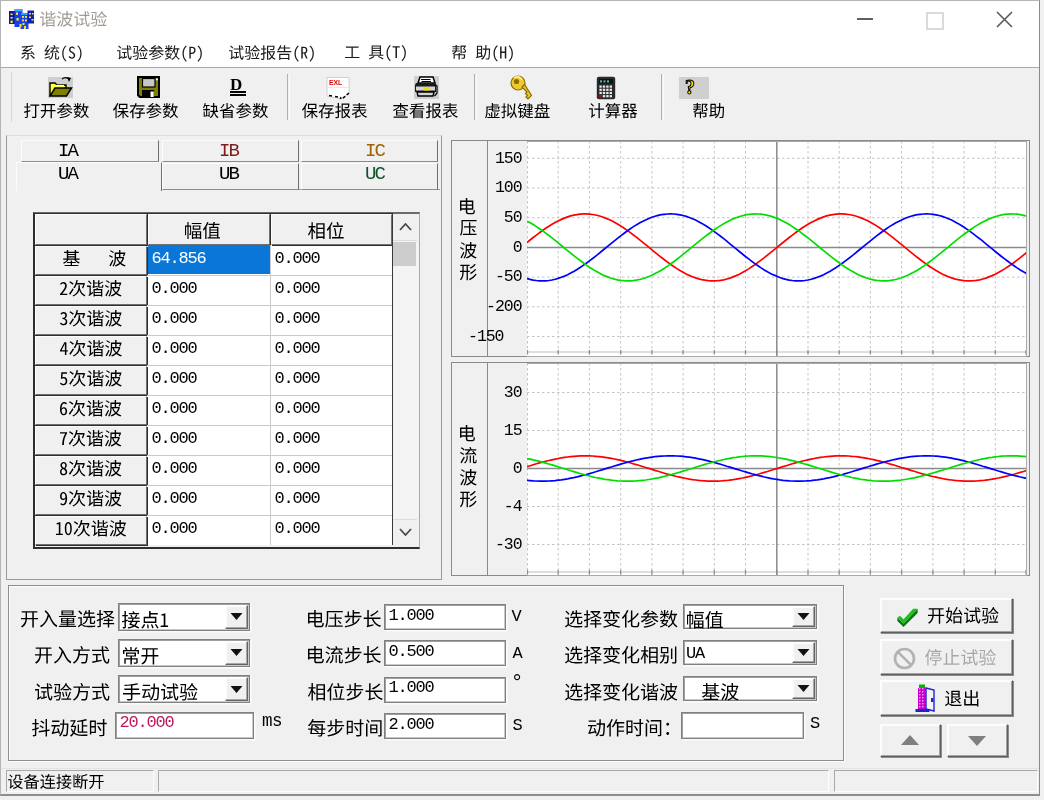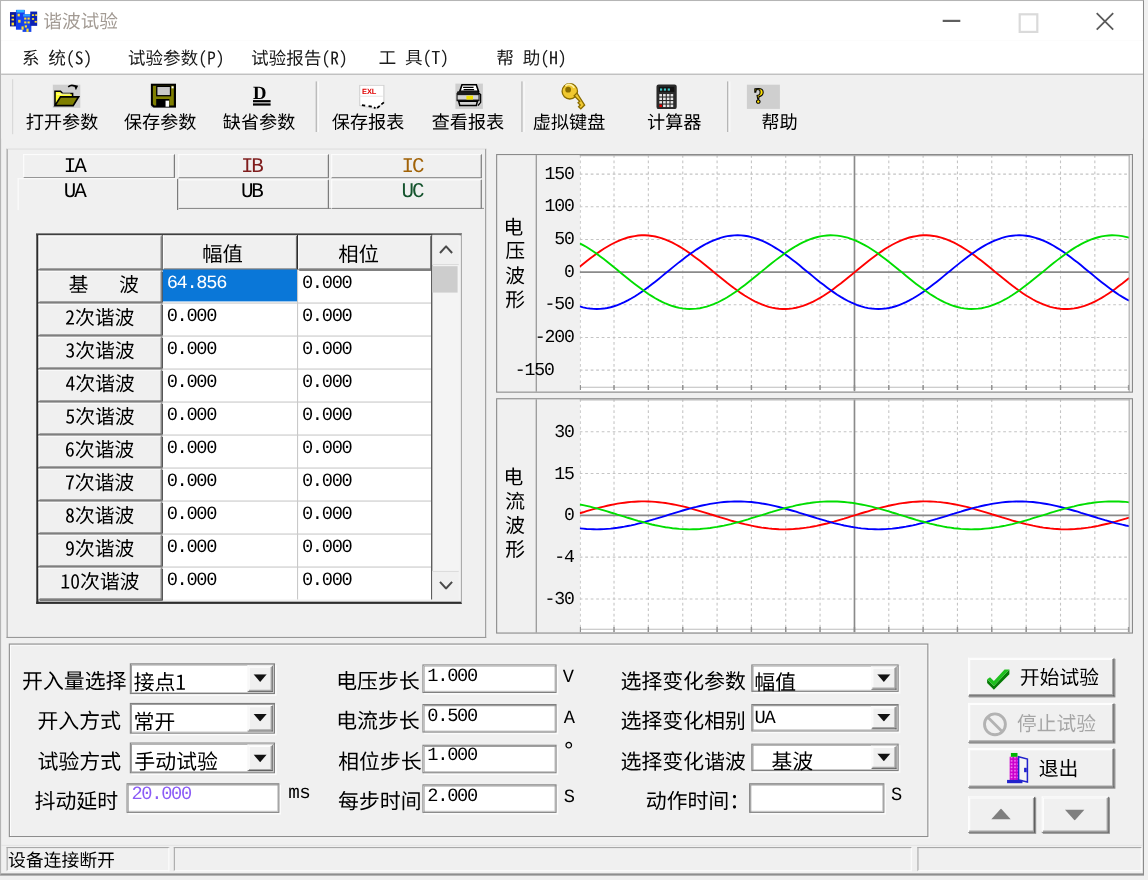--- a/index.html
+++ b/index.html
@@ -458,21 +458,21 @@
 <div style="position:absolute;left:115px;top:712px;width:137px;height:25px;background:#fff;border:1px solid #808080;box-shadow:inset 1px 1px 0 #9f9f9f,inset -1px -1px 0 #c9c9c9,1.5px 1.5px 0 #fbfbfb;"></div>
 <svg style="position:absolute;left:122.0px;top:610.8px;overflow:visible" width="46.1" height="17.5" viewBox="0.5 -16 46.1 17.5">
       <path d="M8.7 -12.1C9.2 -11.3 9.8 -10.2 10 -9.6L11.2 -10.1C10.9 -10.8 10.3 -11.8 9.7 -12.5ZM3 -15.9V-12.1H0.8V-10.8H3V-6.6C2.1 -6.3 1.2 -6 0.5 -5.9L0.9 -4.5L3 -5.2V-0.2C3 0.1 2.9 0.2 2.7 0.2C2.5 0.2 1.8 0.2 1.1 0.1C1.3 0.5 1.4 1.1 1.5 1.5C2.6 1.5 3.3 1.4 3.7 1.2C4.2 1 4.4 0.6 4.4 -0.2V-5.6L6.3 -6.2L6.1 -7.5L4.4 -7V-10.8H6.3V-12.1H4.4V-15.9ZM10.8 -15.6C11.1 -15.1 11.4 -14.5 11.7 -14H7.3V-12.7H17.6V-14H13.2C12.9 -14.6 12.5 -15.3 12.1 -15.8ZM14.6 -12.5C14.3 -11.6 13.6 -10.4 13 -9.5H6.6V-8.3H18.1V-9.5H14.4C14.9 -10.3 15.5 -11.2 16 -12.1ZM14.5 -5C14.2 -3.8 13.6 -2.8 12.7 -2.1C11.7 -2.5 10.6 -2.9 9.6 -3.2C9.9 -3.7 10.3 -4.3 10.7 -5ZM7.6 -2.6C8.8 -2.2 10.2 -1.7 11.5 -1.2C10.2 -0.4 8.4 0 6.1 0.3C6.3 0.6 6.6 1.1 6.7 1.5C9.4 1.1 11.5 0.5 13 -0.6C14.5 0.2 15.9 0.9 16.8 1.6L17.8 0.5C16.8 -0.2 15.5 -0.8 14.1 -1.5C15 -2.4 15.6 -3.5 16 -5H18.3V-6.2H11.4C11.7 -6.8 12 -7.4 12.3 -7.9L10.9 -8.2C10.7 -7.6 10.3 -6.9 10 -6.2H6.4V-5H9.2C8.7 -4.1 8.1 -3.2 7.6 -2.6ZM23.5 -8.8H33.4V-5.4H23.5ZM25.5 -2.4C25.7 -1.2 25.9 0.4 25.9 1.3L27.3 1.2C27.3 0.2 27.1 -1.3 26.8 -2.5ZM29.4 -2.4C29.9 -1.2 30.5 0.4 30.7 1.3L32.1 0.9C31.9 0 31.3 -1.5 30.7 -2.7ZM33.3 -2.6C34.2 -1.4 35.3 0.3 35.7 1.4L37.1 0.8C36.6 -0.2 35.5 -1.9 34.5 -3.1ZM22.4 -2.9C21.8 -1.5 20.8 0 19.8 0.9L21.1 1.5C22.1 0.5 23.1 -1.1 23.7 -2.6ZM22.2 -10.2V-4.1H34.9V-10.2H29.1V-12.6H36.3V-13.9H29.1V-16H27.6V-10.2ZM39.2 0H46.6V-1.4H43.9V-13.6H42.6C41.9 -13.1 41 -12.8 39.8 -12.6V-11.5H42.2V-1.4H39.2Z" fill="#000"></path>
     </svg>
 <svg style="position:absolute;left:123.0px;top:646.8px;overflow:visible" width="35.4" height="17.6" viewBox="1.6 -16 35.4 17.6">
       <path d="M5.9 -9.3H13.1V-7.5H5.9ZM2.9 -4.8V0.7H4.3V-3.5H9V1.5H10.5V-3.5H14.9V-0.8C14.9 -0.6 14.8 -0.6 14.5 -0.5C14.2 -0.5 13.2 -0.5 12.1 -0.6C12.3 -0.2 12.5 0.4 12.6 0.7C14 0.7 15 0.7 15.6 0.5C16.2 0.3 16.3 -0.1 16.3 -0.8V-4.8H10.5V-6.4H14.6V-10.4H4.6V-6.4H9V-4.8ZM3.2 -15.3C3.8 -14.6 4.4 -13.7 4.7 -13H1.6V-8.9H3V-11.8H16.1V-8.9H17.5V-13H10.3V-16H8.9V-13H4.9L6.1 -13.6C5.8 -14.2 5.1 -15.1 4.5 -15.8ZM14.5 -15.8C14.1 -15.1 13.4 -14.1 12.9 -13.5L14.1 -13C14.6 -13.6 15.3 -14.5 16 -15.3ZM31.3 -13.4V-7.9H26V-8.8V-13.4ZM20 -7.9V-6.6H24.5C24.2 -4 23.2 -1.4 20 0.5C20.4 0.8 20.9 1.3 21.2 1.6C24.7 -0.6 25.7 -3.6 25.9 -6.6H31.3V1.5H32.8V-6.6H37V-7.9H32.8V-13.4H36.4V-14.7H20.7V-13.4H24.6V-8.8L24.5 -7.9Z" fill="#000"></path>
     </svg>
 <svg style="position:absolute;left:123.0px;top:683.3px;overflow:visible" width="74.6" height="17.6" viewBox="0.9 -16.1 74.6 17.6">
       <path d="M0.9 -6.1V-4.7H8.8V-0.5C8.8 -0.1 8.6 0 8.2 0.1C7.8 0.1 6.3 0.1 4.7 0C4.9 0.4 5.2 1 5.3 1.4C7.3 1.5 8.5 1.4 9.3 1.2C10 1 10.3 0.6 10.3 -0.5V-4.7H18.1V-6.1H10.3V-9.2H17V-10.6H10.3V-13.7C12.5 -13.9 14.6 -14.3 16.2 -14.8L15.2 -15.9C12.3 -15 6.7 -14.5 2.2 -14.3C2.3 -14 2.5 -13.4 2.5 -13.1C4.5 -13.1 6.7 -13.3 8.8 -13.5V-10.6H2.2V-9.2H8.8V-6.1ZM20.7 -14.4V-13.1H28V-14.4ZM31.4 -15.6C31.4 -14.3 31.4 -12.9 31.4 -11.6H28.6V-10.2H31.3C31.1 -5.9 30.3 -1.9 27.7 0.5C28.1 0.7 28.6 1.2 28.8 1.5C31.6 -1.2 32.4 -5.5 32.7 -10.2H35.5C35.3 -3.5 35.1 -0.9 34.6 -0.4C34.4 -0.1 34.2 -0.1 33.8 -0.1C33.4 -0.1 32.4 -0.1 31.4 -0.2C31.6 0.2 31.7 0.8 31.8 1.2C32.8 1.3 33.8 1.3 34.4 1.2C35 1.2 35.4 1 35.8 0.5C36.5 -0.3 36.7 -3 37 -10.8C37 -11.1 37 -11.6 37 -11.6H32.8C32.8 -12.9 32.8 -14.3 32.8 -15.6ZM20.7 -0.8 20.7 -0.9V-0.8C21.1 -1.1 21.8 -1.3 27.1 -2.5L27.5 -1.2L28.7 -1.6C28.4 -3 27.5 -5.2 26.8 -6.9L25.6 -6.6C26 -5.7 26.4 -4.7 26.7 -3.7L22.2 -2.7C22.9 -4.4 23.7 -6.6 24.1 -8.6H28.4V-9.9H20V-8.6H22.7C22.2 -6.3 21.4 -4.1 21.1 -3.5C20.8 -2.8 20.5 -2.2 20.2 -2.1C20.4 -1.8 20.6 -1.1 20.7 -0.8ZM40.3 -14.7C41.2 -13.9 42.5 -12.7 43 -11.9L44 -12.9C43.5 -13.6 42.2 -14.8 41.2 -15.6ZM52.8 -15.1C53.6 -14.3 54.4 -13.1 54.8 -12.4L55.9 -13.1C55.4 -13.8 54.5 -14.9 53.8 -15.7ZM39 -10V-8.6H41.6V-1.8C41.6 -1 41 -0.4 40.7 -0.2C40.9 0.1 41.3 0.7 41.4 1C41.7 0.7 42.2 0.3 45.4 -1.8C45.3 -2.1 45.1 -2.7 45 -3.1L42.9 -1.7V-10ZM50.7 -15.9 50.9 -12H44.6V-10.6H50.9C51.3 -3.5 52.2 1.4 54.5 1.5C55.2 1.5 56 0.7 56.4 -2.5C56.1 -2.7 55.5 -3 55.2 -3.3C55.1 -1.5 54.9 -0.4 54.5 -0.4C53.4 -0.5 52.6 -4.8 52.3 -10.6H56.2V-12H52.3C52.2 -13.2 52.2 -14.5 52.2 -15.9ZM44.8 -1.2 45.2 0.2C46.8 -0.3 48.9 -0.9 50.9 -1.5L50.7 -2.8L48.5 -2.1V-6.5H50.3V-7.9H45.2V-6.5H47.2V-1.8ZM57.6 -2.8 57.9 -1.6C59.3 -2 61.1 -2.5 62.8 -3L62.6 -4.1C60.8 -3.6 58.9 -3.1 57.6 -2.8ZM67.1 -10.1V-8.8H72.8V-10.1ZM65.9 -6.9C66.4 -5.4 66.9 -3.5 67.1 -2.3L68.3 -2.6C68.1 -3.9 67.5 -5.7 67 -7.1ZM69.2 -7.4C69.6 -5.9 69.9 -4 70 -2.8L71.2 -3C71.1 -4.2 70.7 -6.1 70.3 -7.5ZM59 -12.5C58.9 -10.4 58.7 -7.6 58.4 -5.9H63.5C63.3 -2 63 -0.5 62.6 0C62.4 0.2 62.2 0.2 61.9 0.2C61.6 0.2 60.7 0.2 59.8 0.1C60 0.4 60.1 0.9 60.1 1.3C61 1.3 61.9 1.3 62.4 1.3C63 1.3 63.3 1.1 63.6 0.7C64.3 0.1 64.5 -1.7 64.8 -6.5C64.8 -6.7 64.9 -7.1 64.9 -7.1L63.6 -7.1H63.4C63.6 -9.1 63.9 -12.5 64.1 -15.1H58.2V-13.9H62.8C62.6 -11.6 62.4 -8.9 62.1 -7.1H59.8C60 -8.7 60.1 -10.7 60.2 -12.4ZM69.7 -16.1C68.5 -13.4 66.4 -11.1 64.1 -9.7C64.4 -9.4 64.8 -8.8 65 -8.5C66.8 -9.8 68.5 -11.6 69.8 -13.6C71.1 -11.8 73.1 -9.8 74.8 -8.6C74.9 -8.9 75.3 -9.6 75.5 -9.9C73.7 -11 71.7 -13 70.5 -14.8L70.9 -15.7ZM65.3 -0.7V0.6H75V-0.7H72C73 -2.4 74 -4.9 74.8 -6.9L73.5 -7.3C72.9 -5.3 71.7 -2.4 70.8 -0.7Z" fill="#000"></path>
     </svg>
-<div style="position:absolute;left:119.5px;top:713.7px;font:17px 'Liberation Mono',monospace;letter-spacing:-1.2px;color:#8b5cf6;line-height:1;white-space:pre">20.000</div>
+<div style="position:absolute;left:119.5px;top:713.7px;font:17px 'Liberation Mono',monospace;letter-spacing:-1.2px;color:#be185d;line-height:1;white-space:pre">20.000</div>
 <div style="position:absolute;left:262px;top:712.6px;font:17.5px 'Liberation Mono',monospace;letter-spacing:-0.5px;color:#000;line-height:1;white-space:pre">ms</div>
 <div style="position:absolute;left:384px;top:604px;width:120px;height:24px;background:#fff;border:1px solid #808080;box-shadow:inset 1px 1px 0 #9f9f9f,inset -1px -1px 0 #c9c9c9,1.5px 1.5px 0 #fbfbfb;"></div>
 <div style="position:absolute;left:388.5px;top:606.9px;font:17px 'Liberation Mono',monospace;letter-spacing:-1.2px;color:#000;line-height:1;white-space:pre">1.000</div>
 <div style="position:absolute;left:384px;top:640px;width:120px;height:24px;background:#fff;border:1px solid #808080;box-shadow:inset 1px 1px 0 #9f9f9f,inset -1px -1px 0 #c9c9c9,1.5px 1.5px 0 #fbfbfb;"></div>
 <div style="position:absolute;left:388.5px;top:642.9px;font:17px 'Liberation Mono',monospace;letter-spacing:-1.2px;color:#000;line-height:1;white-space:pre">0.500</div>
 <div style="position:absolute;left:384px;top:676.5px;width:120px;height:24px;background:#fff;border:1px solid #808080;box-shadow:inset 1px 1px 0 #9f9f9f,inset -1px -1px 0 #c9c9c9,1.5px 1.5px 0 #fbfbfb;"></div>
 <div style="position:absolute;left:388.5px;top:679.4px;font:17px 'Liberation Mono',monospace;letter-spacing:-1.2px;color:#000;line-height:1;white-space:pre">1.000</div>
 <div style="position:absolute;left:384px;top:713px;width:120px;height:24px;background:#fff;border:1px solid #808080;box-shadow:inset 1px 1px 0 #9f9f9f,inset -1px -1px 0 #c9c9c9,1.5px 1.5px 0 #fbfbfb;"></div>
 <div style="position:absolute;left:388.5px;top:715.9px;font:17px 'Liberation Mono',monospace;letter-spacing:-1.2px;color:#000;line-height:1;white-space:pre">2.000</div>
 <div style="position:absolute;left:511.5px;top:608.2px;font:17px 'Liberation Mono',monospace;letter-spacing:-0.7px;color:#000;line-height:1;white-space:pre">V</div>

